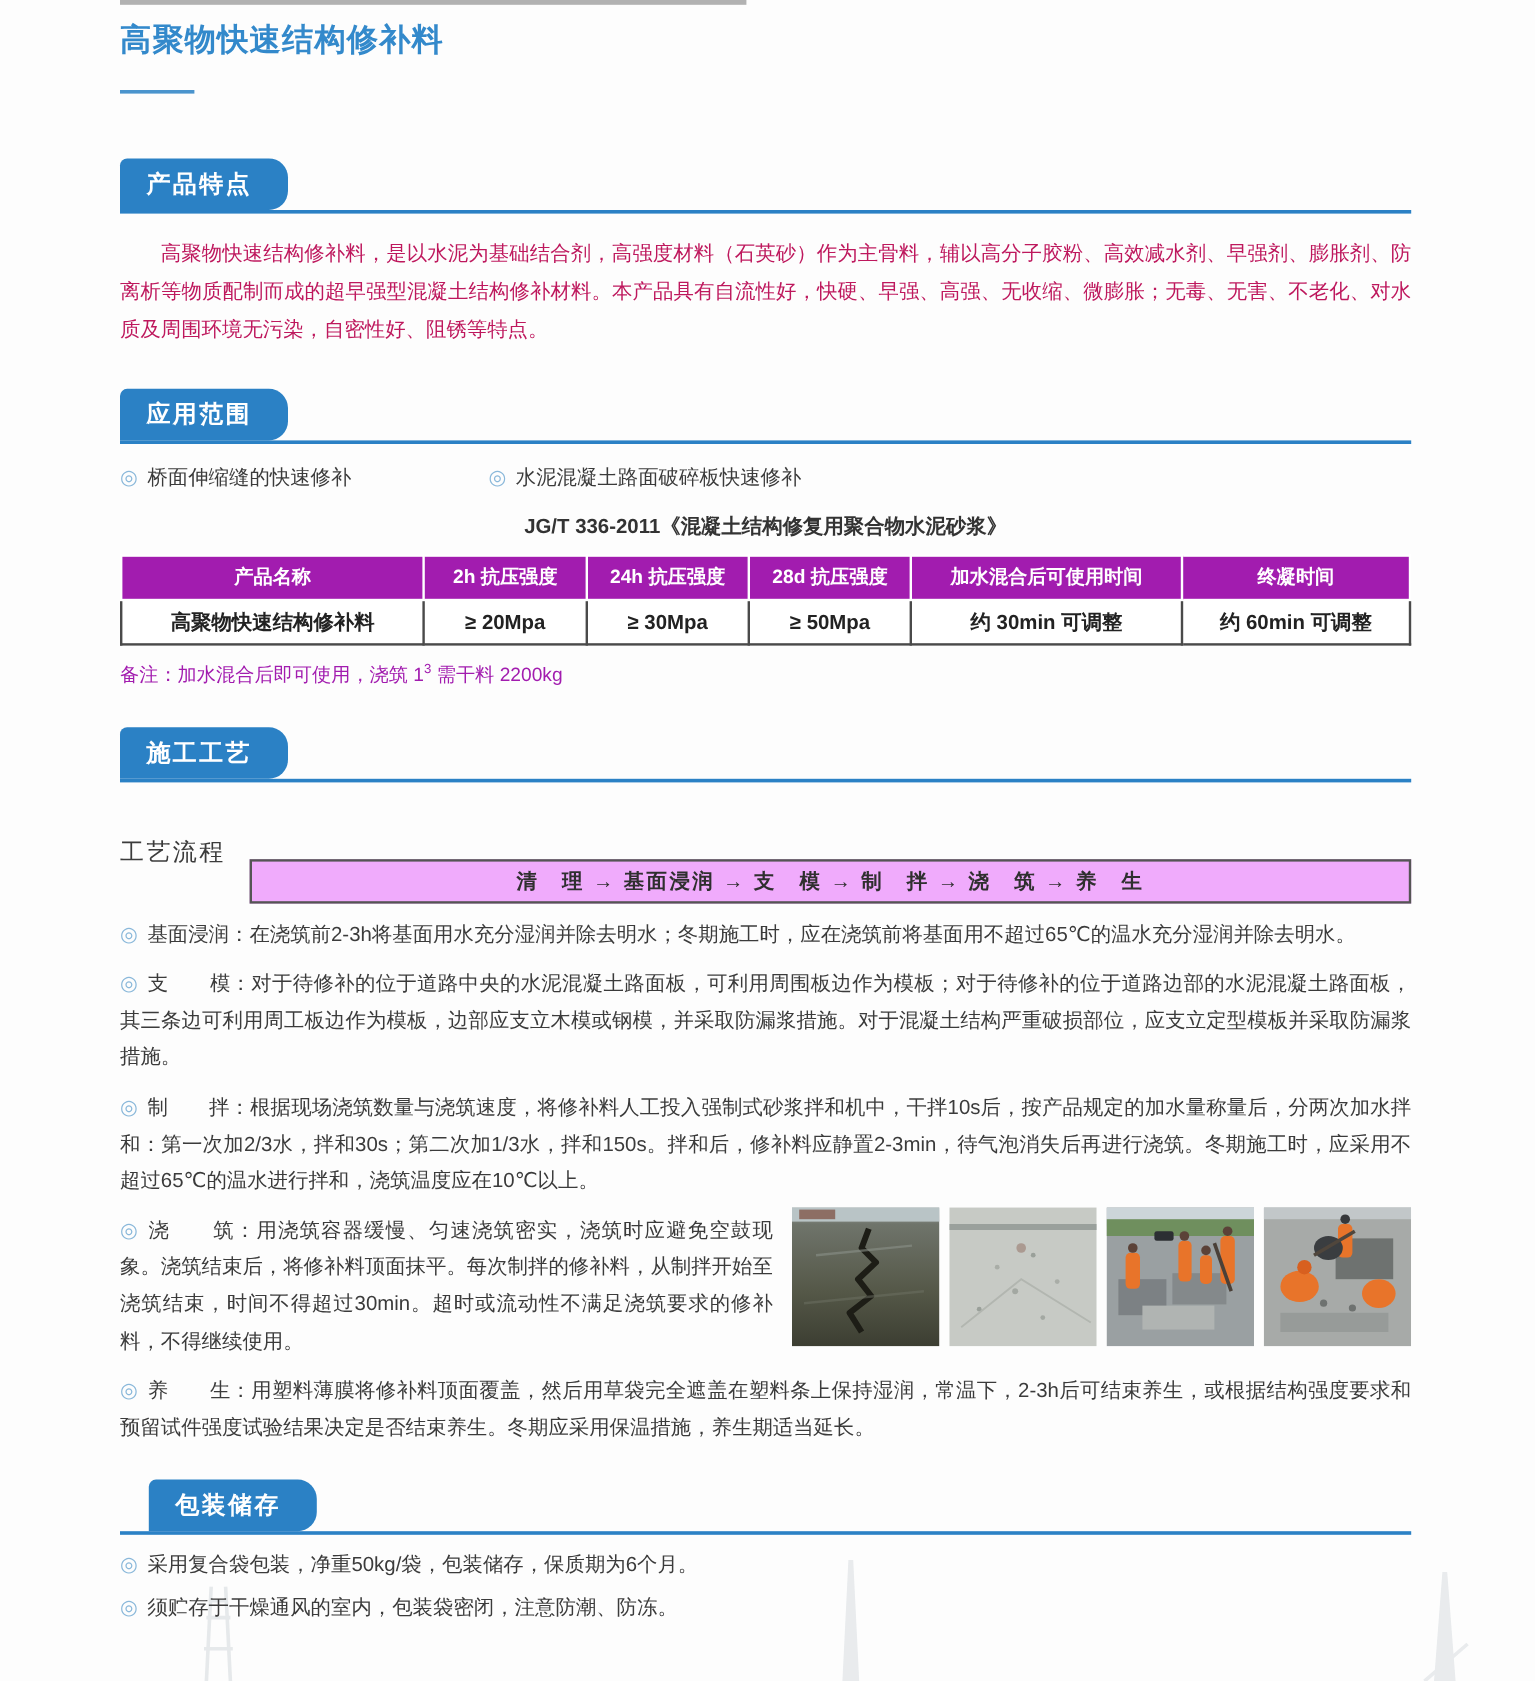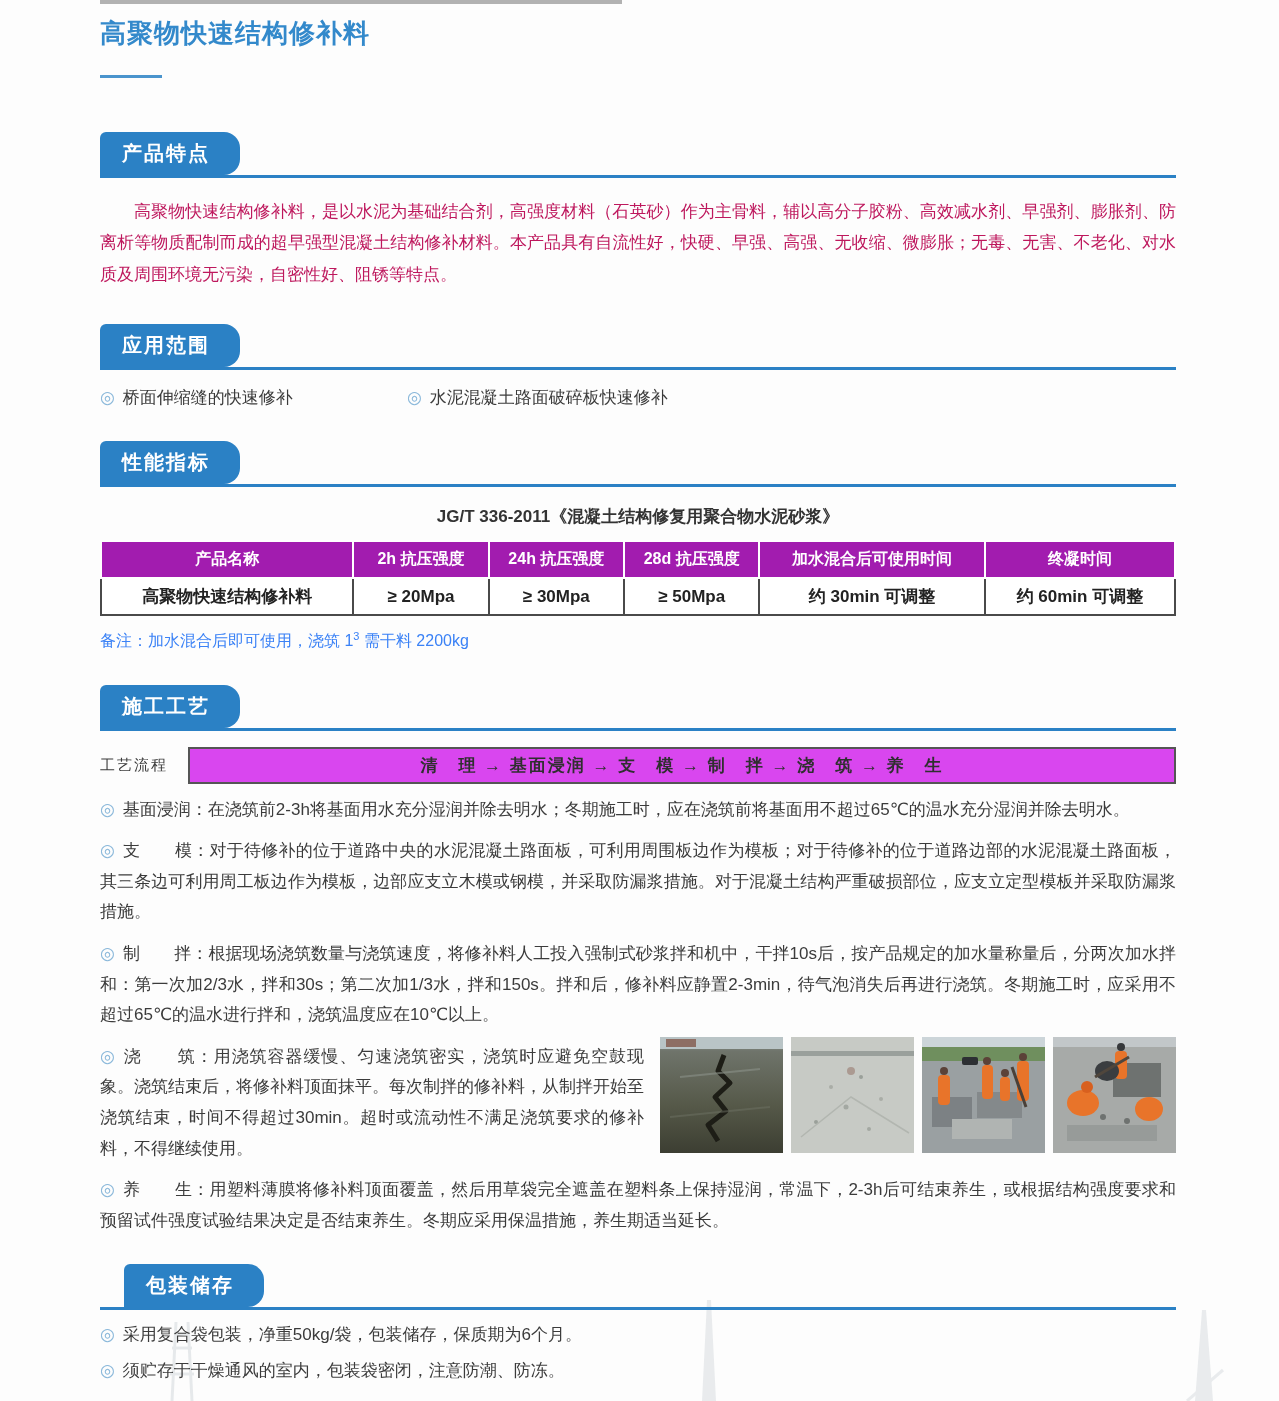--- a/index.html
+++ b/index.html
@@ -44,27 +44,27 @@
   table.perf th {
     background:#a21caf; color:#fff; font-size:16px; font-weight:600;
     padding:7px 4px; border:2px solid #fff; text-align:center;
   }
   table.perf td {
     font-size:17px; font-weight:600; color:#222; text-align:center;
     padding:6px 4px; border:2px solid #4a4a4a; background:#fff;
   }
   .col-name {width:23.5%;} .col-s {width:12.6%;} .col-use {width:21%;margin-left:18px;} .col-final {width:17.7%;}
 
-  .note { margin-top:14px; font-size:16px; color:#3b82f6; }
+  .note { margin-top:14px; font-size:16px; color:#a21caf; }
   .note sup { font-size:11px; }
 
   .flow-row { display:flex; align-items:center; margin-top:16px; gap:20px; }
-  .flow-label { font-size:15px; color:#3b3b3b; letter-spacing:2px; white-space:nowrap; }
+  .flow-label { font-size:20px; color:#3b3b3b; letter-spacing:2px; white-space:nowrap; }
   .flow-box { flex:1; border:2px solid #555; padding:5px 0; text-align:center;
-    font-size:17px; font-weight:600; letter-spacing:2px; color:#2f2f2f; background:#d946ef; }
+    font-size:17px; font-weight:600; letter-spacing:2px; color:#2f2f2f; background:#f0abfc;margin-top:48px; }
 
   .step { margin-top:11px; font-size:17px; line-height:1.8; text-align:justify; }
   .step.clear { clear:both; }
 
   .photos { float:right; width:516px; margin:6px 0 10px 16px; display:flex; gap:8px; }
   .photo { width:123px; height:116px; overflow:hidden; }
   .photo svg { display:block; }
 
   .pack-item, .note-item { margin-top:13px; font-size:17px; }
 
@@ -106,23 +106,20 @@
   <p class="para">高聚物快速结构修补料，是以水泥为基础结合剂，高强度材料（石英砂）作为主骨料，辅以高分子胶粉、高效减水剂、早强剂、膨胀剂、防离析等物质配制而成的超早强型混凝土结构修补材料。本产品具有自流性好，快硬、早强、高强、无收缩、微膨胀；无毒、无害、不老化、对水质及周围环境无污染，自密性好、阻锈等特点。</p>
 
   <div class="sec-head" style="margin-top:34px;">
     <span class="tab">应用范围</span>
   </div>
   <div class="app-row">
     <span class="app-item first"><span class="bullet">◎</span><span>桥面伸缩缝的快速修补</span></span>
     <span class="app-item"><span class="bullet">◎</span><span>水泥混凝土路面破碎板快速修补</span></span>
   </div>
 
-  <div class="sec-head" style="margin-top:32px;">
-    <span class="tab">性能指标</span>
-  </div>
   <div class="std-caption">JG/T 336-2011《混凝土结构修复用聚合物水泥砂浆》</div>
   <table class="perf">
     <thead>
       <tr>
         <th class="col-name">产品名称</th>
         <th class="col-s">2h 抗压强度</th>
         <th class="col-s">24h 抗压强度</th>
         <th class="col-s">28d 抗压强度</th>
         <th class="col-use">加水混合后可使用时间</th>
         <th class="col-final">终凝时间</th>

